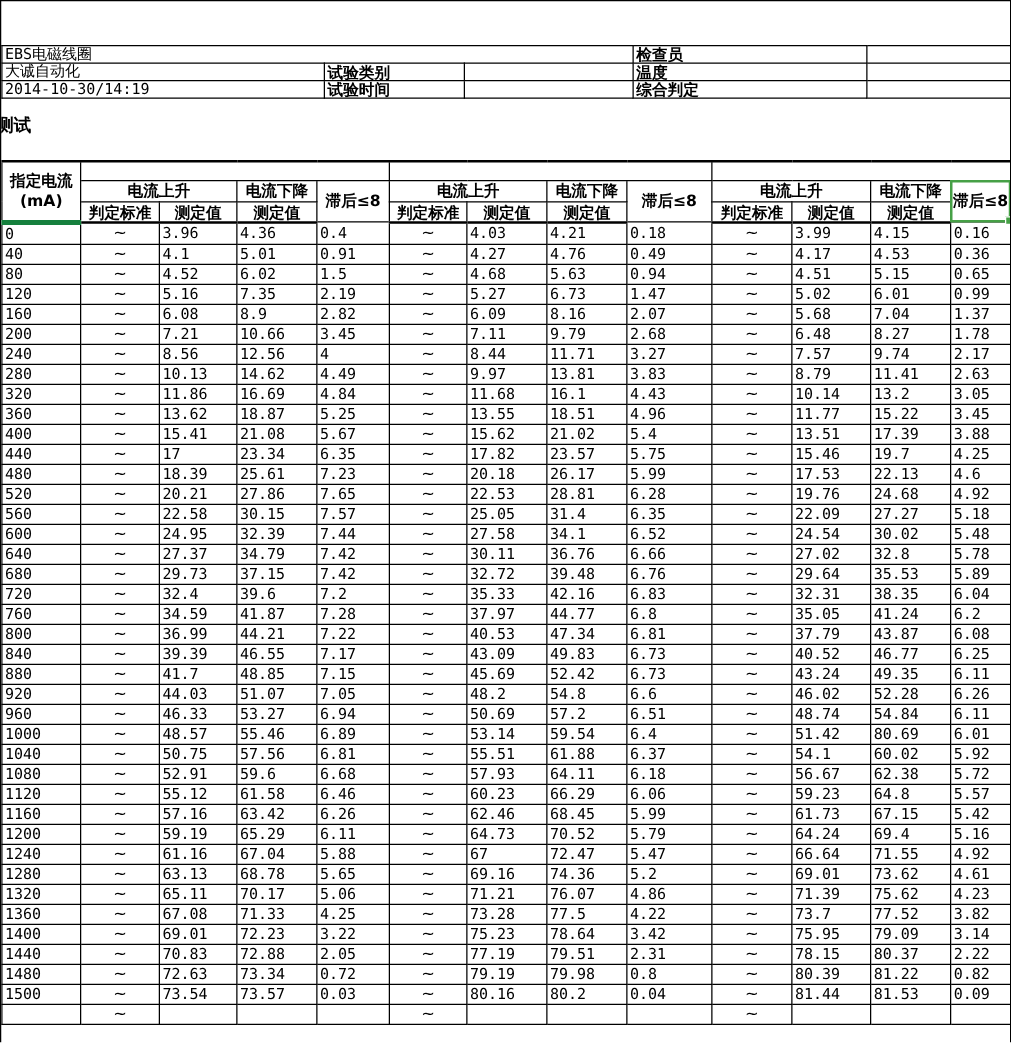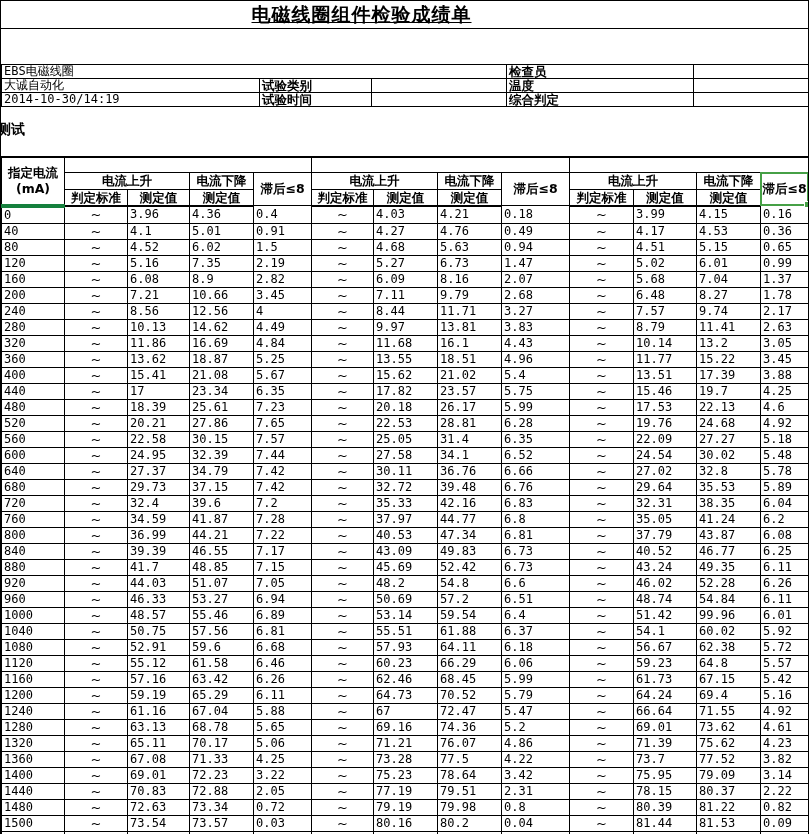--- a/index.html
+++ b/index.html
@@ -60,23 +60,20 @@
   .data-table tbody td.std {
     text-align:center; font-family:"DejaVu Sans","Liberation Sans",sans-serif;
     font-size:13px; padding:0;
   }
 </style>
 </head>
 <body>
 
 <div class="sheet">
 
-  <div class="title-row">
-    <span class="page-title">电磁线圈组件检验成绩单</span>
-  </div>
   <div class="spacer-row"></div>
 
   <table class="info-table">
     <colgroup>
         <col style="width:258px">
         <col style="width:112px">
         <col style="width:135px">
         <col style="width:187px">
         <col style="width:116px">
       </colgroup>
@@ -535,21 +532,21 @@
           <td class="std">~</td>
           <td class="val">48.57</td>
           <td class="val">55.46</td>
           <td class="val">6.89</td>
           <td class="std">~</td>
           <td class="val">53.14</td>
           <td class="val">59.54</td>
           <td class="val">6.4</td>
           <td class="std">~</td>
           <td class="val">51.42</td>
-          <td class="val">99.96</td>
+          <td class="val">80.69</td>
           <td class="val">6.01</td>
         </tr>
         <tr>
           <td class="cur">1040</td>
           <td class="std">~</td>
           <td class="val">50.75</td>
           <td class="val">57.56</td>
           <td class="val">6.81</td>
           <td class="std">~</td>
           <td class="val">55.51</td>

